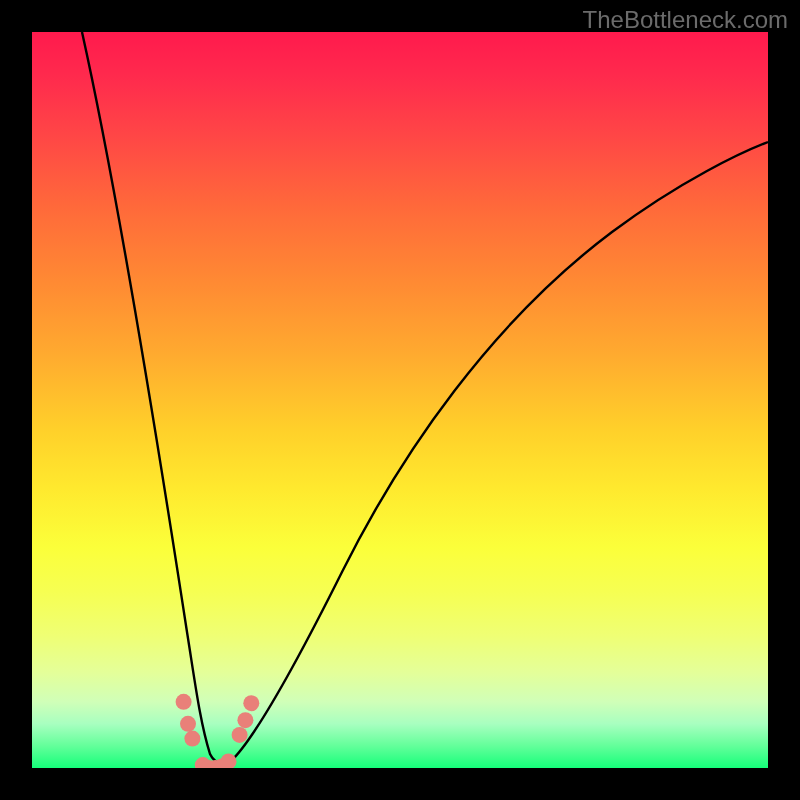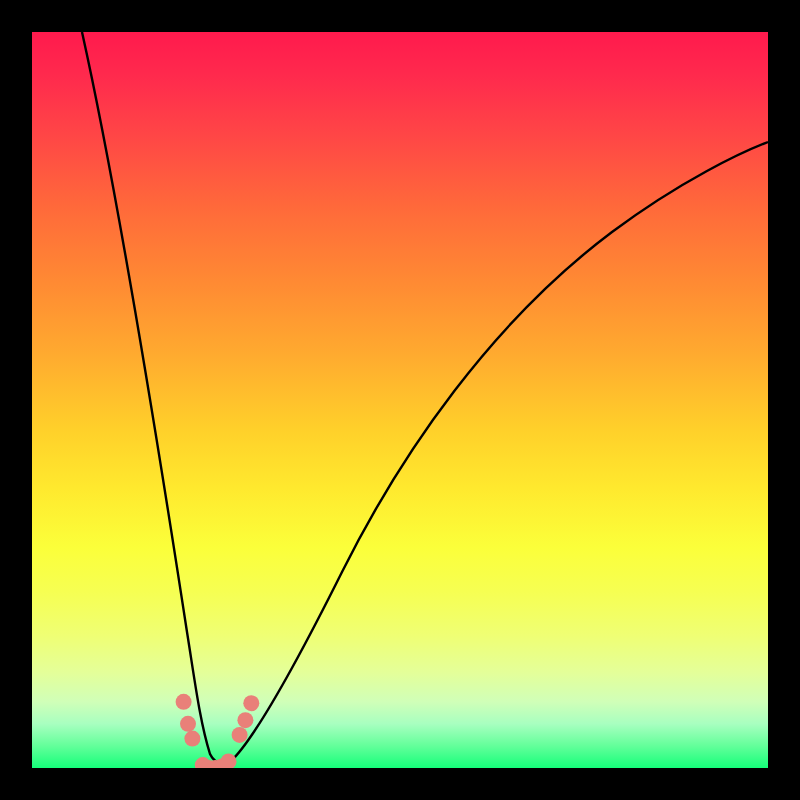--- a/index.html
+++ b/index.html
@@ -58,20 +58,21 @@
     z-index: 5;
   }
   .dot {
     fill: #e98079;
   }
 </style>
 </head>
 <body>
 
 <div class="outer">
+  <div class="watermark">TheBottleneck.com</div>
   <div class="plot">
     <div class="gradient"></div>
     <svg class="curve" viewBox="0 0 736 736" preserveAspectRatio="none">
       <path fill="none" stroke="#000" stroke-width="2.4" d="M 50 0 C 90 180, 135 470, 155 600 C 163 650, 168 690, 178 722 C 182 730, 188 734, 198 730 C 220 710, 260 640, 310 540 C 370 420, 460 290, 580 200 C 650 148, 710 120, 736 110"></path>
       <g id="marker-group">
           <circle cx="151.6" cy="669.8" r="8" class="dot"></circle>
           <circle cx="156.0" cy="691.8" r="8" class="dot"></circle>
           <circle cx="160.4" cy="706.6" r="8" class="dot"></circle>
           <circle cx="170.8" cy="733.1" r="8" class="dot"></circle>
           <circle cx="176.6" cy="736.0" r="8" class="dot"></circle>

